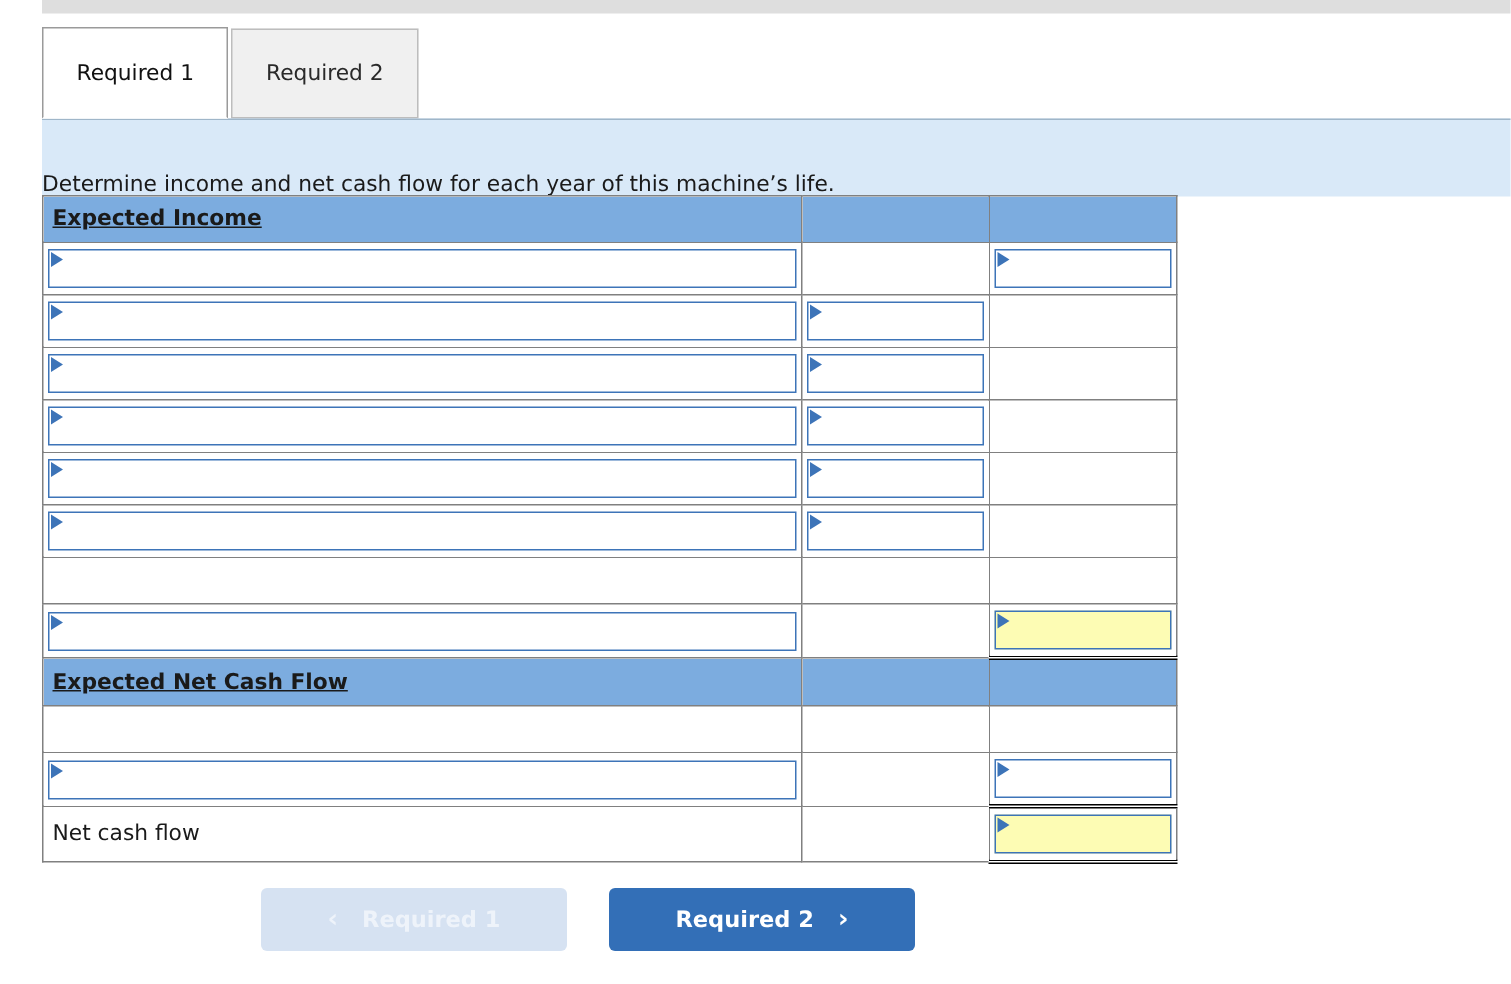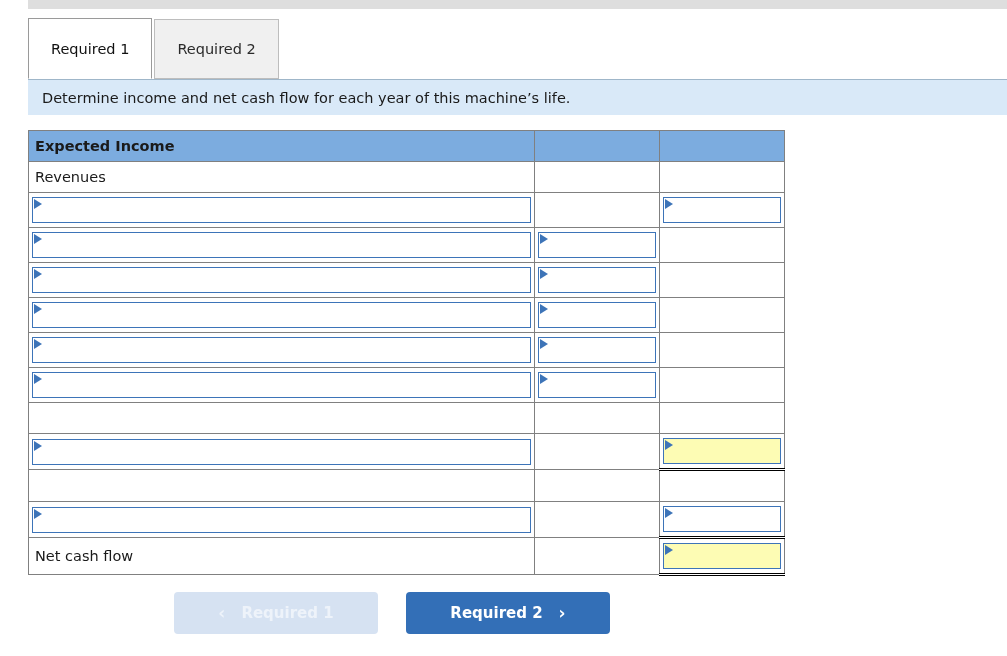--- a/index.html
+++ b/index.html
@@ -61,27 +61,26 @@
     border-color: #bdbdbd;
     color: #2a2a2a;
   }
 
   
   .banner {
     position: absolute;
     left: 28px;
     top: 79px;
     right: 0;
-    height: 36px;
+    height: 52px;
     box-sizing: border-box;
     background: #d9e9f8;
     border-top: 1px solid #9fb6c9;
     display: flex;
-    align-items: center;
-    padding-left: 14px;
+    align-items: flex-end;
     font-size: 14.5px;
     color: #1a1a1a;
   }
 
   
   .sheet {
     position: absolute;
     left: 28px;
     top: 130px;
     width: 756px;
@@ -105,21 +104,21 @@
     font-weight: bold;
     font-size: 14.5px;
     color: #111;
   }
   .cell-text {
     padding-left: 6px;
     font-size: 14.5px;
     color: #1a1a1a;
     white-space: nowrap;
   }
-  tr.section .cell-text { padding-left: 6px; }
+  tr.section .cell-text { padding-left: 6px; text-decoration: underline; }
 
   
   td.inputcell { padding: 2px 3px; }
   .field {
     box-sizing: border-box;
     width: 100%;
     height: 26px;
     border: 1px solid #3d74b8;
     background: #ffffff;
     position: relative;
@@ -202,27 +201,20 @@
   <tbody>
 
     <tr class="section">
       <td>
         <div class="cell-text">Expected Income</div>
       </td>
       <td></td>
       <td></td>
     </tr>
 
-    <tr>
-      <td>
-        <div class="cell-text">Revenues</div>
-      </td>
-      <td></td>
-      <td></td>
-    </tr>
 
     <tr>
       <td class="inputcell">
         <div class="field"></div>
       </td>
       <td></td>
       <td class="inputcell">
         <div class="field"></div>
       </td>
     </tr>
@@ -287,20 +279,27 @@
     <tr>
       <td class="inputcell">
         <div class="field"></div>
       </td>
       <td></td>
       <td class="inputcell totalcell">
         <div class="field yellow"></div>
       </td>
     </tr>
 
+    <tr class="section">
+      <td>
+        <div class="cell-text">Expected Net Cash Flow</div>
+      </td>
+      <td></td>
+      <td></td>
+    </tr>
 
     <tr>
       <td></td>
       <td></td>
       <td></td>
     </tr>
 
     <tr>
       <td class="inputcell">
         <div class="field"></div>

